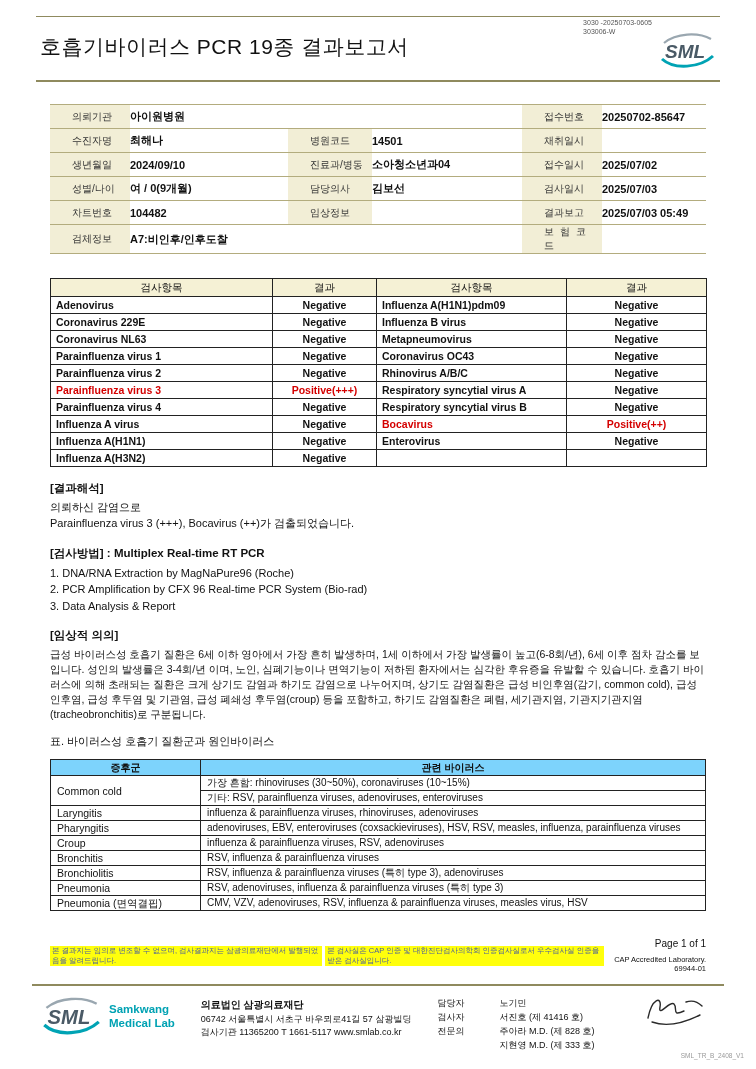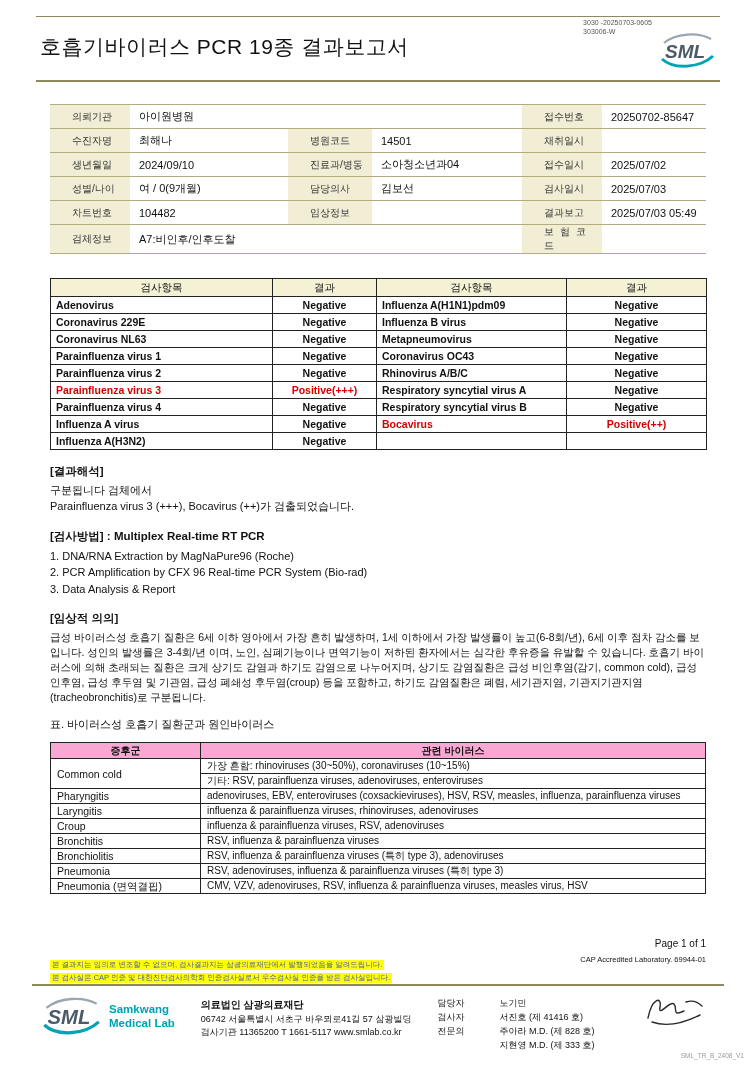--- a/index.html
+++ b/index.html
@@ -13,21 +13,21 @@
   .rule-bottom { position:absolute; left:36px; right:36px; top:80px; border-top:2px solid #8f8a5e; }
   .title { position:absolute; left:40px; top:33px; font-size:21px; font-weight:normal; letter-spacing:0.5px; }
   .doc-codes { position:absolute; right:104px; top:18px; font-size:7px; color:#555; line-height:1.35; text-align:left; }
   .logo-sm { position:absolute; right:40px; top:30px; }
 
   
   .info-table { margin:4px 50px 0; border-top:1px solid #b3ac7e; }
   .irow { display:grid; grid-template-columns:80px 158px 84px 150px 80px 1fr; border-bottom:1px solid #b3ac7e; min-height:24px; }
   .lbl { background:#f2eed6; font-size:10px; color:#333; display:flex; align-items:center; padding-left:22px; }
   .lbl.spaced { letter-spacing:6px; }
-  .val { font-size:11px; font-weight:normal; display:flex; align-items:center; padding-left:9px; }
+  .val { font-size:11px; font-weight:bold; display:flex; align-items:center; }
   .val.wide { grid-column:span 3; }
 
   
   table { border-collapse:collapse; table-layout:fixed; }
   .results { width:656px; margin:24px 50px 0; }
   .results th, .results td { border:1px solid #222; font-size:10.5px; padding:1px 5px; height:17px; }
   .results th { background:#f5f1d5; text-align:center; font-weight:normal; height:18px; }
   .results td.name { font-weight:bold; text-align:left; }
   .results td.res { font-weight:bold; text-align:center; }
   .pos { color:#d40000; }
@@ -36,29 +36,29 @@
   .section { margin:14px 50px 0; }
   .sec-head { font-size:11.5px; font-weight:bold; margin-bottom:4px; }
   .sec-line { font-size:11px; line-height:1.45; }
   .steps div { font-size:11px; line-height:1.5; }
   .clinical-text { font-size:10.5px; line-height:15px; }
   .table-caption { font-size:11px; margin:12px 50px 10px; }
 
   
   .disease { width:656px; margin:0 50px; }
   .disease th, .disease td { border:1px solid #222; font-size:10px; line-height:12px; padding:1px 6px; }
-  .disease th { background:#f9a8d4; text-align:center; font-weight:bold; height:16px; }
+  .disease th { background:#7dd3fc; text-align:center; font-weight:bold; height:16px; }
   .disease td.syn { vertical-align:middle; font-size:10.5px; }
   .disease td.split-cell { padding:0; }
   .disease td.split-cell > div { padding:1px 6px; }
   .disease td.split-cell > div + div { border-top:1px solid #222; }
 
   
   .footer-meta { position:absolute; left:50px; right:50px; top:938px; display:flex; justify-content:space-between; align-items:flex-start; }
-  .notices { display:flex; flex-direction:column; gap:3px; margin-top:22px; }
+  .notices { display:flex; gap:3px; margin-top:8px; }
   .notice { background:#ffff0c; color:#4a5f9e; font-size:7.5px; line-height:1.3; padding:0 2px; width:fit-content; }
   .pageinfo { text-align:right; }
   .pagenum { font-size:10px; margin-bottom:6px; }
   .cap { font-size:7.5px; }
 
   .bottom-rule { position:absolute; left:32px; right:32px; top:984px; border-top:2px solid #8f8a5e; }
   .bottom { position:absolute; left:40px; right:40px; top:994px; display:flex; gap:26px; align-items:flex-start; }
   .biglogo { display:flex; align-items:center; gap:7px; }
   .logoname { color:#00a2b3; font-size:11.5px; font-weight:bold; line-height:1.15; }
   .company { font-size:9px; line-height:1.55; margin-top:3px; }
@@ -192,31 +192,37 @@
         <td class="name">Respiratory syncytial virus B</td>
         <td class="res">Negative</td>
       </tr>
       <tr>
         <td class="name">Influenza A virus</td>
         <td class="res">Negative</td>
         <td class="name pos">Bocavirus</td>
         <td class="res pos">Positive(++)</td>
       </tr>
       <tr>
+        <td class="name">Influenza A(H1N1)</td>
+        <td class="res">Negative</td>
+        <td class="name">Enterovirus</td>
+        <td class="res">Negative</td>
+      </tr>
+      <tr>
         <td class="name">Influenza A(H3N2)</td>
         <td class="res">Negative</td>
         <td class="name"></td>
         <td class="res"></td>
       </tr>
     </tbody>
   </table>
 
   <div class="section">
     <div class="sec-head">[결과해석]</div>
-    <div class="sec-line">구분됩니다 검체에서</div>
+    <div class="sec-line">의뢰하신 감염으로</div>
     <div class="sec-line">Parainfluenza virus 3 (+++), Bocavirus (++)가 검출되었습니다.</div>
   </div>
 
   <div class="section">
     <div class="sec-head">[검사방법] : Multiplex Real-time RT PCR</div>
     <div class="steps">
       <div>1. DNA/RNA Extraction by MagNaPure96 (Roche)</div>
       <div>2. PCR Amplification by CFX 96 Real-time PCR System (Bio-rad)</div>
       <div>3. Data Analysis &amp; Report</div>
     </div>
@@ -241,26 +247,26 @@
     </thead>
     <tbody>
       <tr>
         <td class="syn">Common cold</td>
         <td class="split-cell">
           <div>가장 흔함: rhinoviruses (30~50%), coronaviruses (10~15%)</div>
           <div>기타: RSV, parainfluenza viruses, adenoviruses, enteroviruses</div>
         </td>
       </tr>
       <tr>
+        <td class="syn">Laryngitis</td>
+        <td>influenza &amp; parainfluenza viruses, rhinoviruses, adenoviruses</td>
+      </tr>
+      <tr>
         <td class="syn">Pharyngitis</td>
         <td>adenoviruses, EBV, enteroviruses (coxsackieviruses), HSV, RSV, measles, influenza, parainfluenza viruses</td>
-      </tr>
-      <tr>
-        <td class="syn">Laryngitis</td>
-        <td>influenza &amp; parainfluenza viruses, rhinoviruses, adenoviruses</td>
       </tr>
       <tr>
         <td class="syn">Croup</td>
         <td>influenza &amp; parainfluenza viruses, RSV, adenoviruses</td>
       </tr>
       <tr>
         <td class="syn">Bronchitis</td>
         <td>RSV, influenza &amp; parainfluenza viruses</td>
       </tr>
       <tr>

